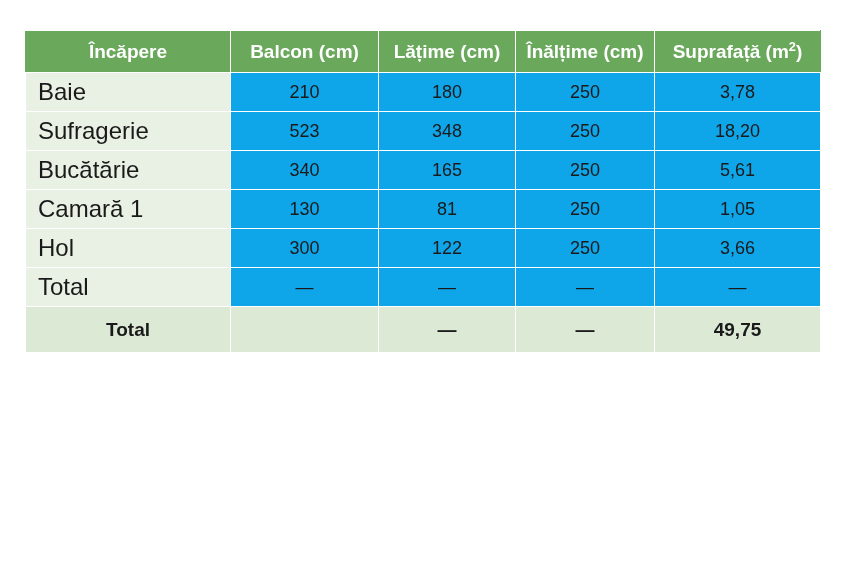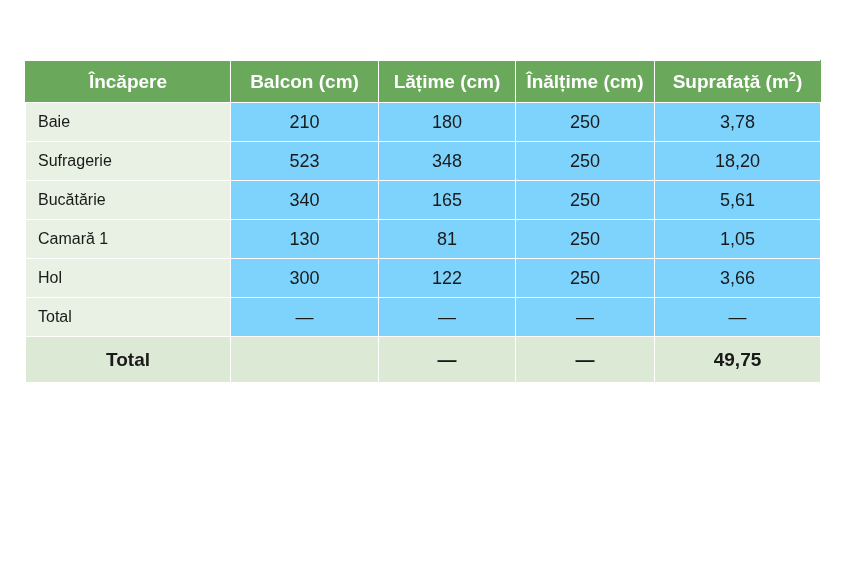--- a/index.html
+++ b/index.html
@@ -14,21 +14,21 @@
     overflow: hidden;
   }
   .page {
     position: relative;
     width: 845px;
     height: 563px;
   }
   .table-wrap {
     position: absolute;
     left: 25px;
-    top: 60px;
+    top: 30px;
     width: 795px;
   }
   table.room-table {
     border-collapse: collapse;
     table-layout: fixed;
     width: 795px;
   }
   table.room-table th,
   table.room-table td {
     border: 1px solid #ffffff;
@@ -51,31 +51,31 @@
   thead th.last-col {
     border-right: 1px solid #6aa85b;
   }
   
   tbody td {
     height: 38px;
     font-size: 18px;
     color: #1a1a1a;
     text-align: center;
     vertical-align: middle;
-    background: #7dd3fc;
+    background: #0ea5e9;
     border-left: 1px solid #c8dcc0;
     border-right: 1px solid #c8dcc0;
     border-top: 1px solid #c8dcc0;
     border-bottom: 1px solid #c8dcc0;
   }
   tbody td.name-cell {
     background: #e8f1e3;
     text-align: left;
     padding-left: 12px;
-    font-size: 16px;
+    font-size: 24px;
   }
   tbody tr.total-row td {
     background: #dce9d5;
     font-weight: bold;
     font-size: 19px;
     height: 45px;
   }
   tbody tr.total-row td.name-cell {
     background: #dce9d5;
     text-align: center;

